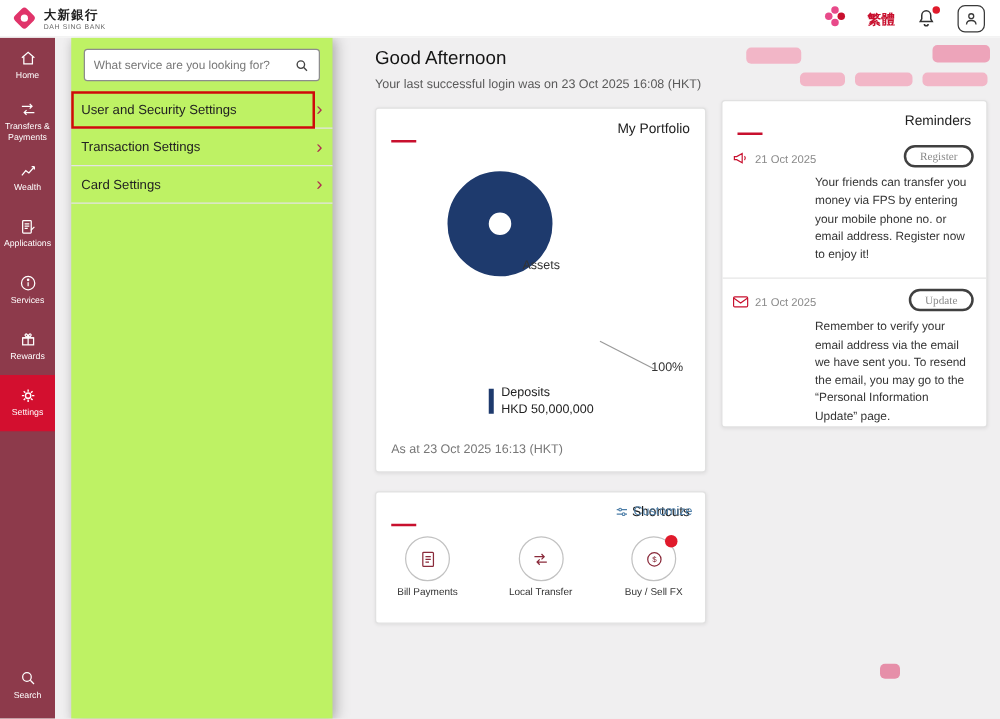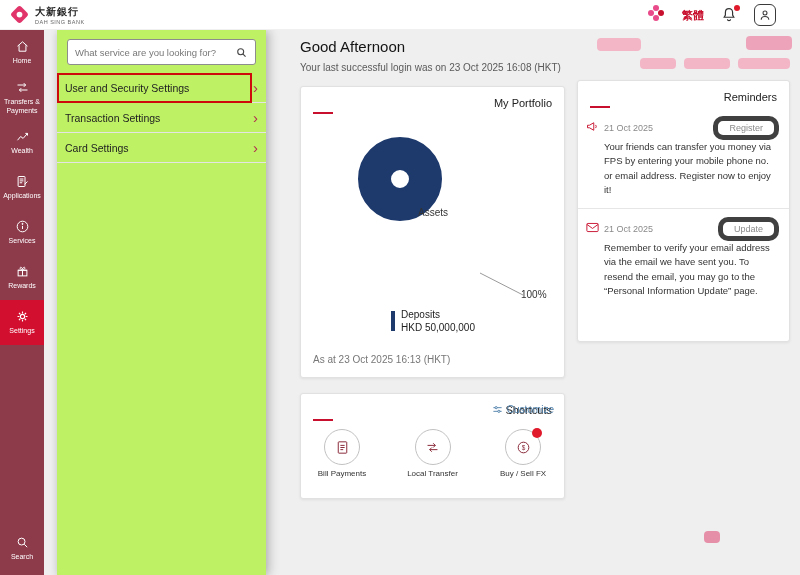--- a/index.html
+++ b/index.html
@@ -7,21 +7,21 @@
   .screen {
     position:relative; width:800px; height:575px; margin:0 auto;
     background:#fff; overflow:hidden;
     font-family:"Liberation Sans", sans-serif; color:#222;
   }
   
   .topbar { position:absolute; top:0; left:0; right:0; height:30px; background:#fff; z-index:40; border-bottom:1px solid #f0f0f0; }
   .brand { position:absolute; left:8px; top:3px; display:flex; align-items:center; gap:4px; cursor:pointer; }
   .brand-zh { font-size:10px; font-weight:bold; letter-spacing:1px; color:#222; }
   .brand-en { font-size:5.5px; color:#666; letter-spacing:.5px; }
-  .top-actions { position:absolute; right:24px; top:0; height:30px; display:flex; align-items:center; gap:16px; }
+  .top-actions { position:absolute; right:12px; top:0; height:30px; display:flex; align-items:center; gap:16px; }
   .lang { color:#c8102e; font-size:11px; font-weight:bold; cursor:pointer; }
   .bell { position:relative; display:inline-flex; cursor:pointer; }
   .bell .dot { position:absolute; top:-1px; right:-2px; width:6px; height:6px; border-radius:50%; background:#e01a2b; }
   .profile { width:22px; height:22px; border:1.5px solid #3a3a3a; border-radius:6px; display:flex; align-items:center; justify-content:center; cursor:pointer; }
   
   .sidebar { position:absolute; left:0; top:30px; bottom:0; width:44px; background:#8d3a4b; z-index:10; }
   .nav-item { min-height:45px; display:flex; flex-direction:column; align-items:center; justify-content:center; gap:3px; padding:3px 1px; cursor:pointer; }
   .nav-item.active { background:#d30f2f; }
   .nav-label { font-size:7px; color:#fff; text-align:center; line-height:1.25; }
   .nav-search { position:absolute; bottom:4px; left:0; width:100%; }
@@ -59,22 +59,22 @@
   .legend-bar { width:4px; height:20px; background:#1e3a6d; margin-top:2px; }
   .legend-name { font-size:10px; color:#222; }
   .legend-val { font-size:10px; color:#222; margin-top:2px; }
   .as-at { position:absolute; left:12px; bottom:12px; font-size:10px; color:#777; }
   
   .reminders { left:533px; top:50px; width:213px; height:262px; }
   .rem-item { position:relative; padding:9px 12px 11px 26px; }
   .rem-item + .rem-item { border-top:1px solid #e6e6e6; }
   .rem-icon { position:absolute; left:7px; top:11px; }
   .rem-date { font-size:9px; color:#8a8a8a; }
-  .rem-btn { position:absolute; right:10px; top:8px; border:5px solid #404040; background:#fff; border-radius:10px; padding:2px 11px; font-size:9px; color:#8a8a8a; cursor:pointer; font-family:Liberation Sans, sans-serif; }
-  .rem-text { margin-top:5px; font-size:9.5px; color:#333; line-height:1.5; }
+  .rem-btn { position:absolute; right:10px; top:8px; border:2px solid #404040; background:#fff; border-radius:10px; padding:2px 11px; font-size:9px; color:#8a8a8a; cursor:pointer; font-family:Liberation Serif, serif; }
+  .rem-text { margin-top:5px; font-size:9.5px; color:#333; line-height:1.5;margin-left:48px; }
   
   .shortcuts { left:256px; top:363px; width:265px; height:106px; }
   .customize { position:absolute; right:10px; top:10px; display:flex; align-items:flex-end; gap:4px; font-size:10px; color:#4d7ea8; cursor:pointer; }
   .sc-row { display:flex; justify-content:space-between; padding:8px 12px 0; }
   .sc-item { width:58px; display:flex; flex-direction:column; align-items:center; cursor:pointer; }
   .sc-circle { position:relative; width:36px; height:36px; border:1px solid #c2c2c2; border-radius:50%; display:flex; align-items:center; justify-content:center; background:#fff; }
   .sc-badge { position:absolute; top:-2px; right:-2px; width:10px; height:10px; border-radius:50%; background:#e01a2b; }
   .sc-label { margin-top:4px; font-size:8px; color:#333; text-align:center; line-height:1.2; }
 </style>
 </head>

